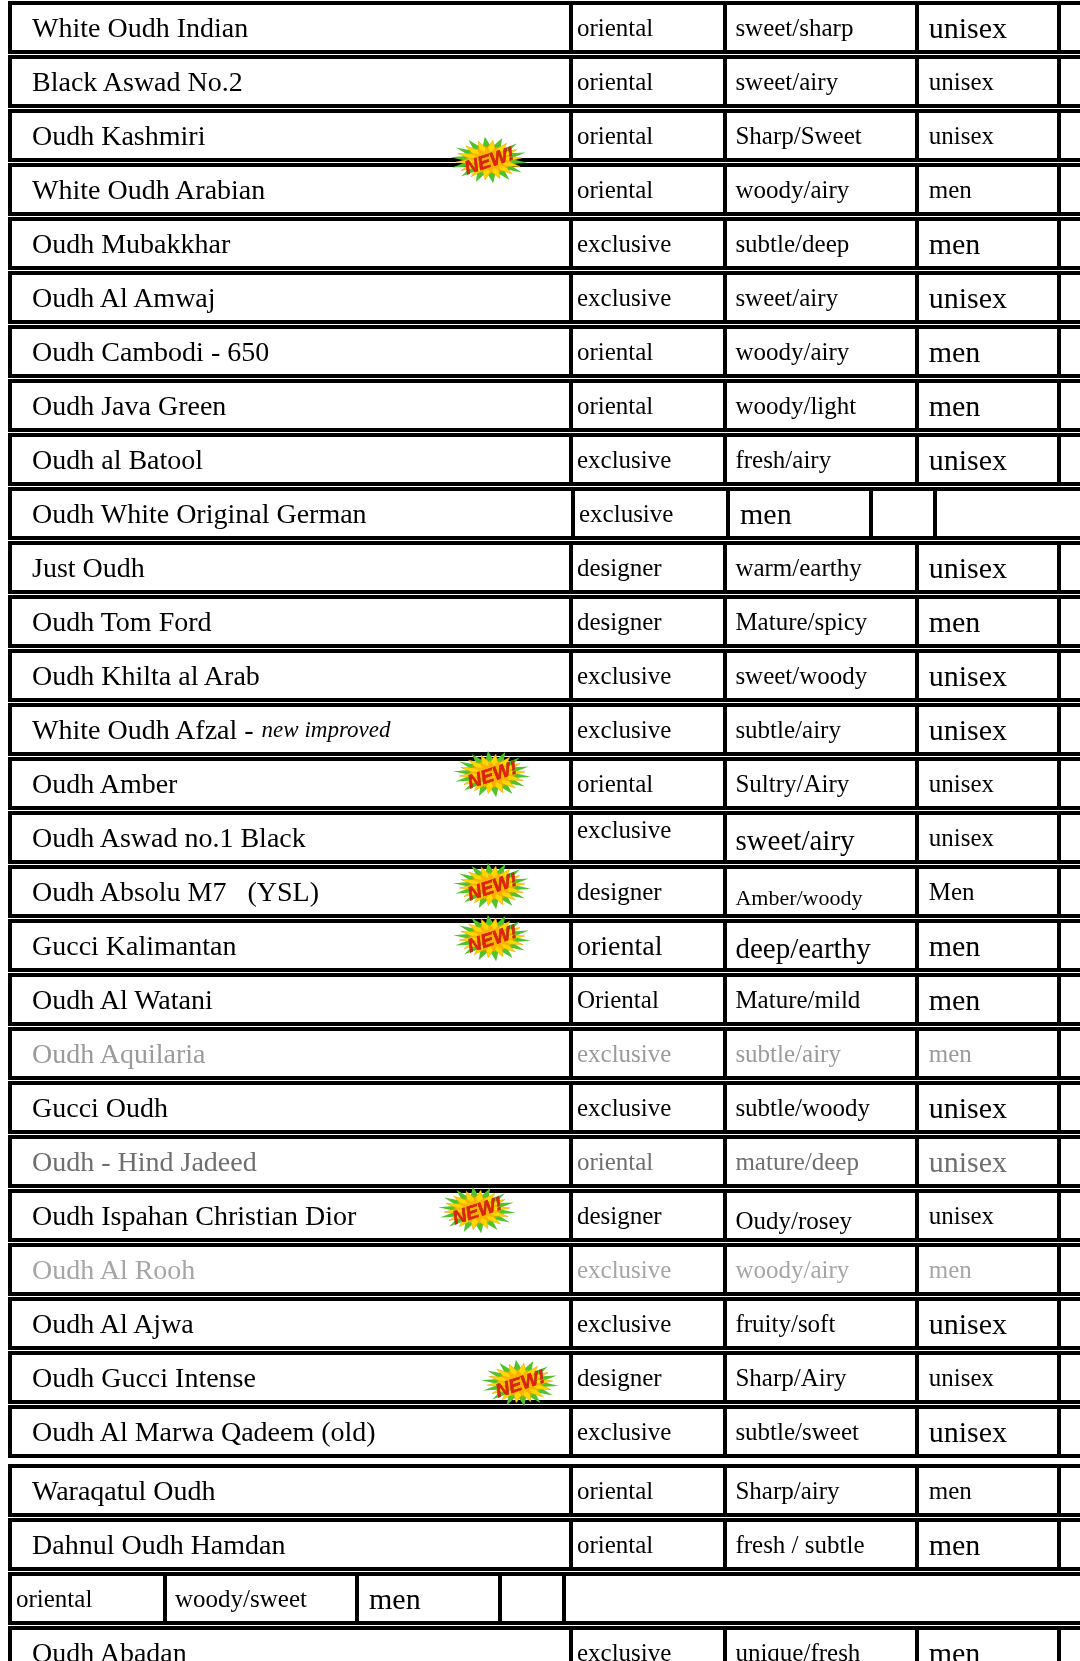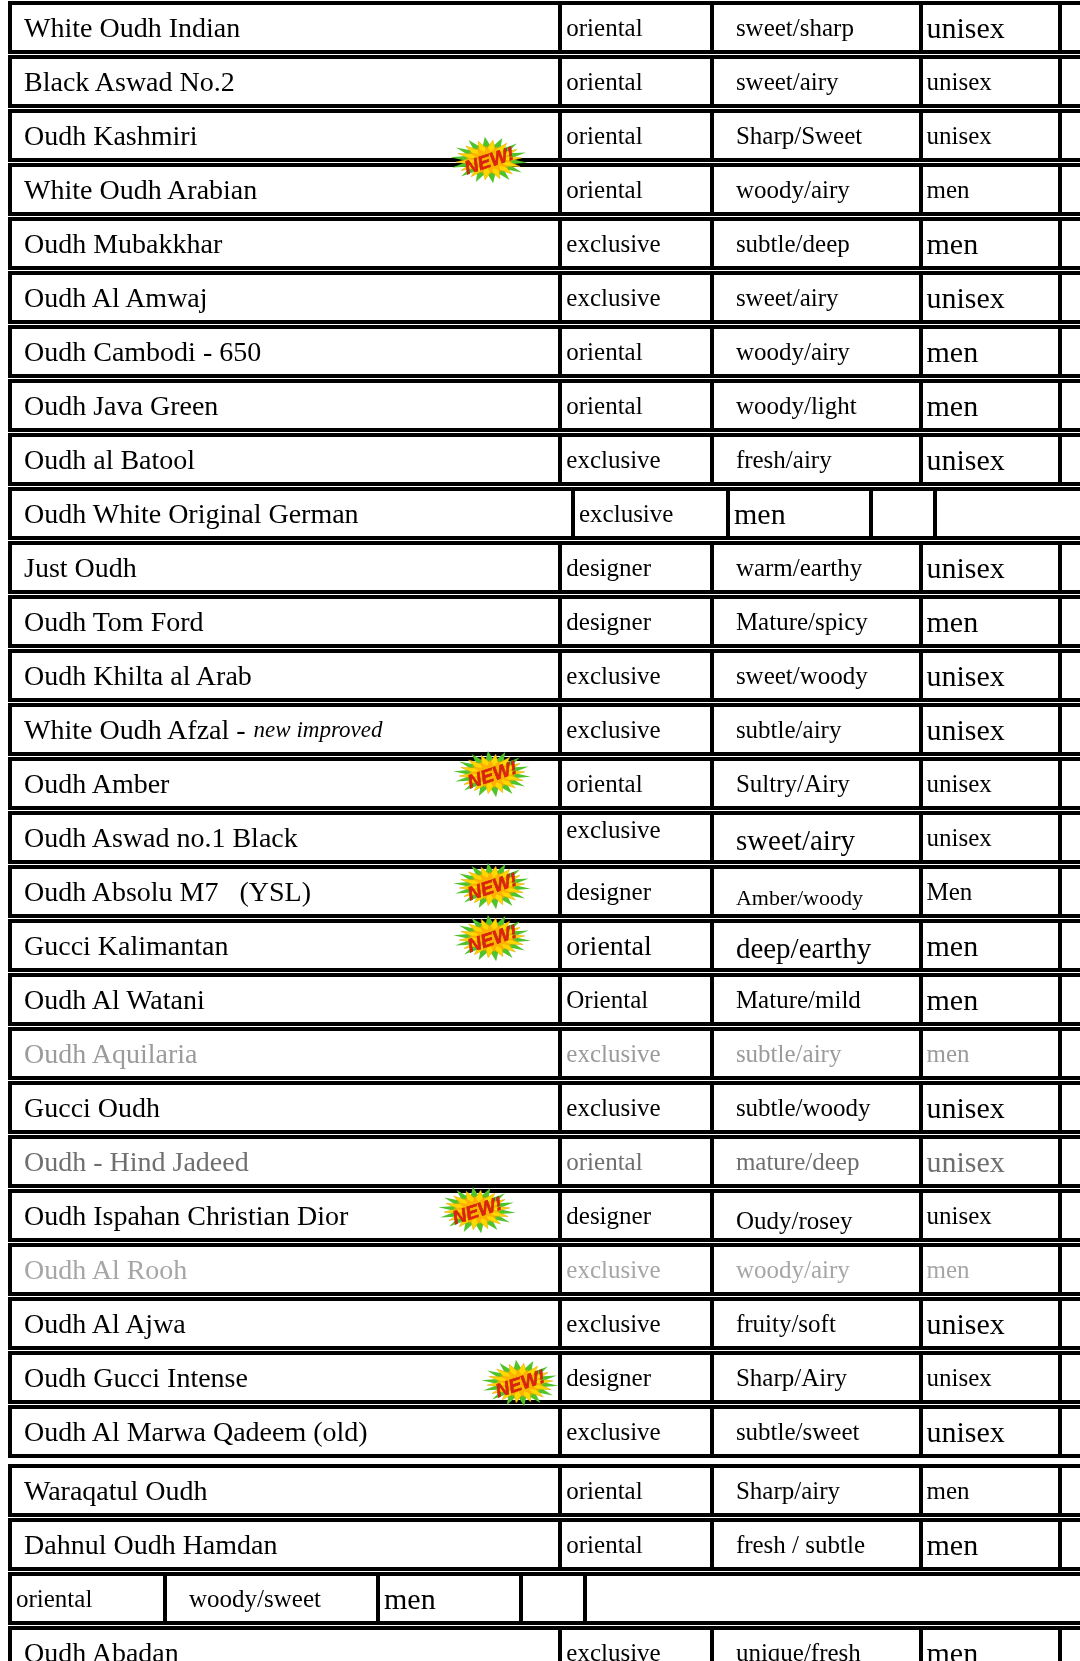--- a/index.html
+++ b/index.html
@@ -27,24 +27,24 @@
   }
   .cell {
     box-sizing: border-box;
     height: 100%;
     display: flex;
     align-items: center;
     border-right: 4px solid #000;
     overflow: hidden;
     white-space: nowrap;
   }
-  .c-name   { width: 563px; padding-left: 12px; }
+  .c-name   { width: 563px; padding-left: 20px; }
   .c-cat    { width: 155px; padding-left: 4px; }
-  .c-scent  { width: 192px; padding-left: 1px; margin-left: 21px; }
-  .c-gender { width: 143px; padding-left: 4px; }
+  .c-scent  { width: 192px; padding-left: 8px; }
+  .c-gender { width: 143px; padding-left: 10px; }
   .c-extra  { width: 64px; border-right: 4px solid #000; }
   .nm      { font-size: 28px; color: inherit; }
   .suffix  { font-style: italic; font-size: 23px; margin-left: 8px; }
   .cat-md  { font-size: 25px; } .cat-lg { font-size: 28px; }
   .sc-sm   { font-size: 22px; } .sc-md  { font-size: 25px; } .sc-lg { font-size: 29px; }
   .gn-md   { font-size: 25px; } .gn-lg  { font-size: 30px; }
   .v-top    { align-items: flex-start; } .v-top span    { margin-top: 1px; }
   .v-bottom { align-items: flex-end; }   .v-bottom span { margin-bottom: 3px; }
   .badge {
     position: absolute;

